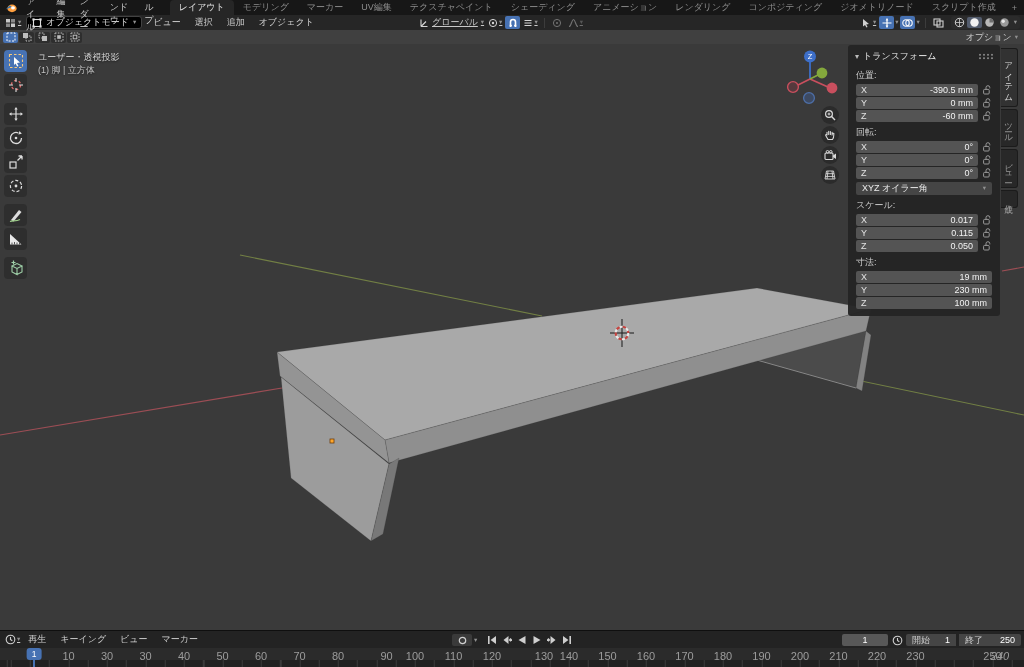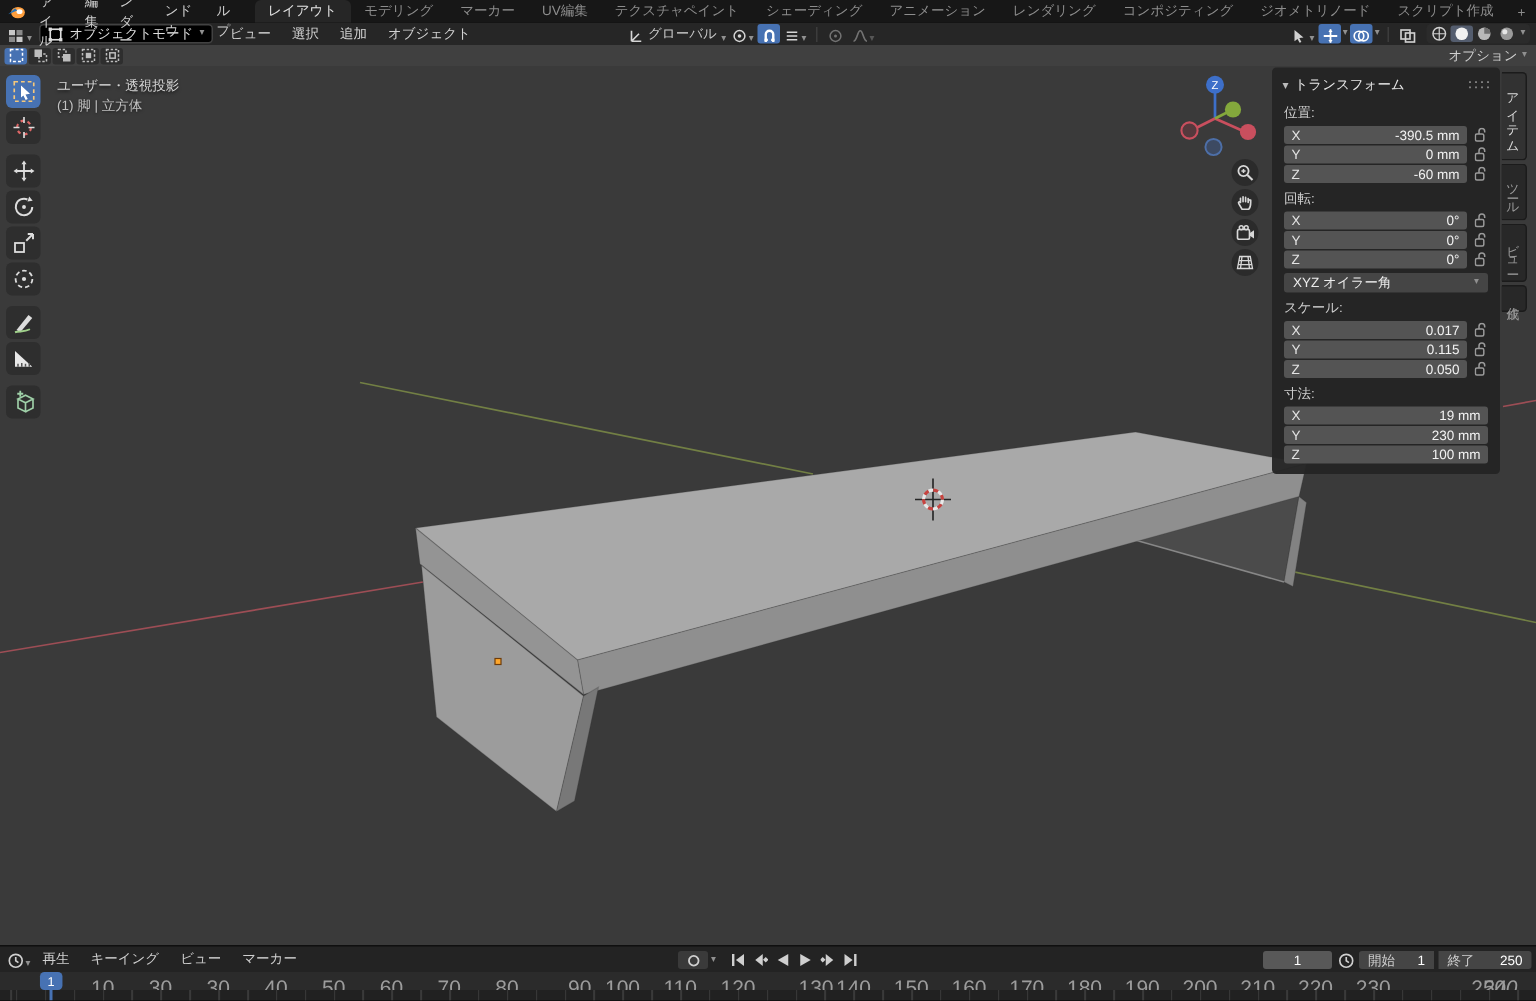--- a/index.html
+++ b/index.html
@@ -20,21 +20,21 @@
   .ws-tab.active { background:#262626; color:#e2e2e2; }
   .ws-add { padding:0 7px; color:#8d8d8d; display:flex; align-items:center; }
 
   
   #vheader { top:15px; height:15px; background:#262626; padding:0 4px; gap:1px; z-index:29; }
   .widget { display:flex; align-items:center; background:#000000; border:1px solid #424242; border-radius:3px; height:13px; padding:0 5px; gap:4px; color:#dedede; margin:0 3px; }
   .hmenu { padding:0 7px; color:#d2d2d2; }
   .caret { font-size:6.5px; color:#909090; line-height:1; }
   .h2-center { position:absolute; left:418px; top:1px; height:13px; display:flex; align-items:center; gap:2px; }
   .h2-right  { position:absolute; right:4px; top:1px; height:13px; display:flex; align-items:center; gap:2px; }
-  .icon-btn { height:13px; min-width:15px; display:flex; align-items:flex-end; justify-content:center; gap:1px; border-radius:2px; padding:0 1px; }
+  .icon-btn { height:13px; min-width:15px; display:flex; align-items:center; justify-content:center; gap:1px; border-radius:2px; padding:0 1px;text-decoration:underline; }
   .icon-btn.on { background:#4772b3; }
   .dim { opacity:.45; }
   .shade-group { display:flex; background:#2b2b2b; border-radius:3px; height:13px; align-items:center; padding:0 1px; margin-left:3px; }
   .shade-btn { width:15px; height:11px; display:flex; align-items:center; justify-content:center; border-radius:2px; }
   .shade-btn.active { background:#545d6e; }
   .vsep { width:1px; height:10px; background:#3c3c3c; margin:0 3px; }
 
   
   #toolsettings { top:30px; height:14px; background:#404040; padding-left:3px; z-index:28; }
   .selmode { width:15px; height:11px; display:flex; align-items:center; justify-content:center; border-radius:2px; background:#2e2e2e; margin-right:1px; }
@@ -80,21 +80,21 @@
   .pb-btn { width:13px; height:12px; display:flex; align-items:center; justify-content:center; border-radius:2px; }
   #autokey-btn { width:20px; height:12px; background:#3a3a3a; border-radius:2px; display:flex; align-items:center; justify-content:center; }
   .tl-field { position:absolute; top:3px; height:12px; display:flex; align-items:center; padding:0 6px; background:#454545; color:#cfcfcf; }
   #frame-field { left:842px; width:46px; background:#585858; border-radius:2px; justify-content:center; color:#fff; }
   #preview-clock { left:892px; width:12px; background:none; padding:0; }
   #start-field { left:906px; width:50px; border-radius:2px 0 0 2px;align-items:center; }
   #end-field { left:958px; width:62px; border-radius:0 2px 2px 0; margin-left:1px; }
   .tl-field .fval { margin-left:auto; color:#fff; }
 
   #tl-ruler { position:absolute; top:648px; left:0; right:0; height:12px; background:#2b2b2b; }
-  .rnum { position:absolute; top:1.5px; transform:translateX(-50%); color:#9c9c9c; font-size:14px; }
+  .rnum { position:absolute; top:1.5px; transform:translateX(-50%); color:#9c9c9c; font-size:11px; }
   #playhead-badge { position:absolute; left:34px; top:0; transform:translateX(-50%); background:#4772b3; color:#fff; border-radius:3px; padding:0 5px; height:12px; display:flex; align-items:center; font-size:8.5px; }
   #tl-ticks { position:absolute; top:660px; left:0; right:0; height:7px; background:#212121; background-image:repeating-linear-gradient(90deg,#3a3a3a 0 1px,transparent 1px 19.25px); background-position:10.75px 0; }
   #playhead-line { position:absolute; left:33px; top:660px; width:2px; height:7px; background:#4772b3; }
 </style>
 </head>
 <body>
 
 <div id="app">
 
   <div id="topbar" class="bar">

